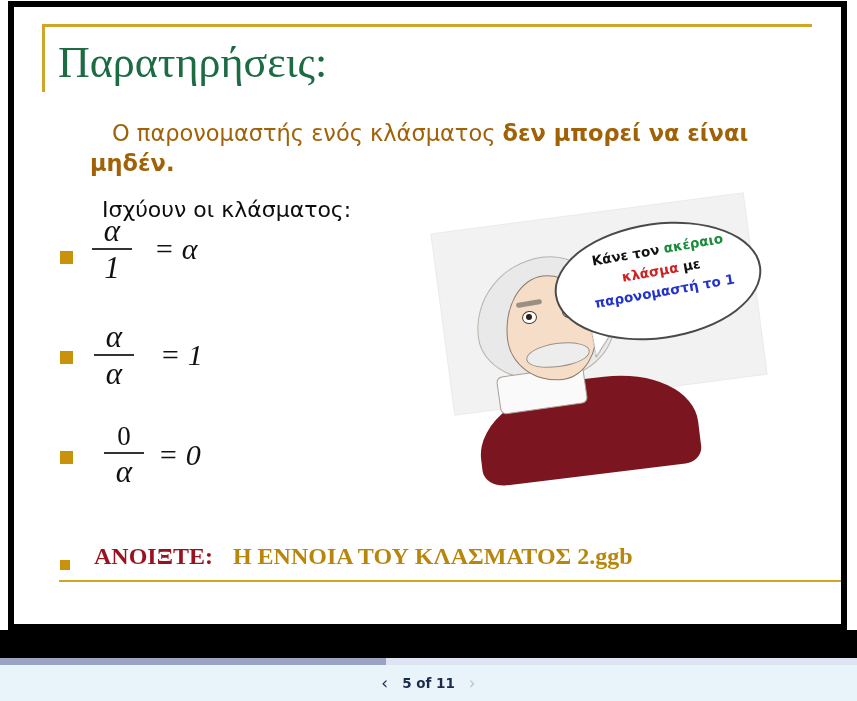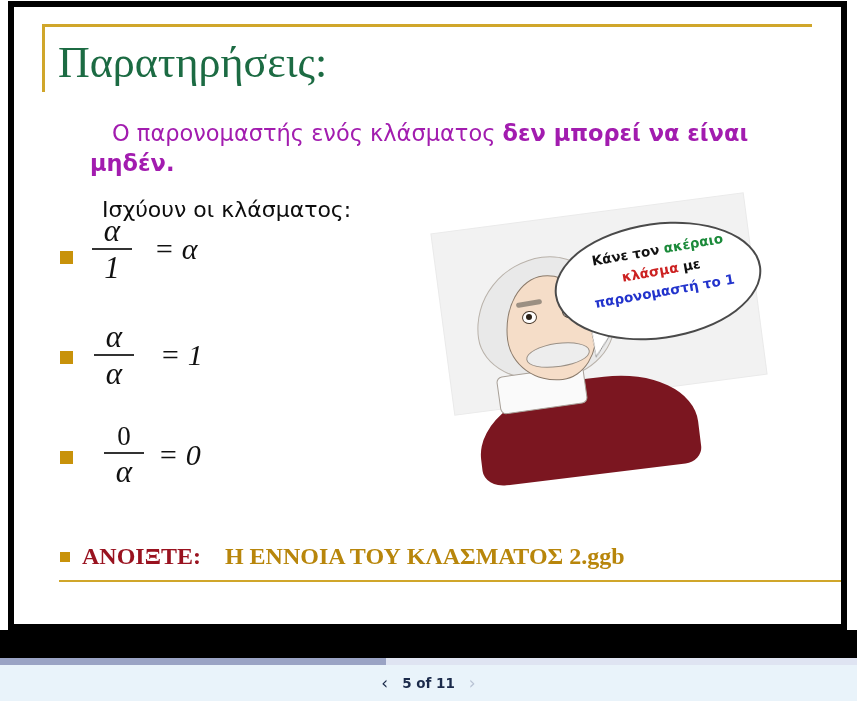--- a/index.html
+++ b/index.html
@@ -67,21 +67,21 @@
 
   
   .para-1 {
     position: absolute;
     left: 76px;
     top: 112px;
     width: 680px;
     font-family: "DejaVu Sans", "Liberation Sans", sans-serif;
     font-size: 22.5px;
     line-height: 1.32;
-    color: #a21caf;
+    color: #a16207;
   }
   .para-1 .lead { padding-left: 22px; }
   .para-1 .bold { font-weight: bold; }
 
   .para-2 {
     position: absolute;
     left: 88px;
     top: 190px;
     font-family: "DejaVu Sans", "Liberation Sans", sans-serif;
     font-size: 22px;
@@ -299,21 +299,22 @@
   .bt-red   { color: #cc2222; }
   .bt-blue  { color: #2233cc; }
 
   
   .link-row {
     position: absolute;
     left: 46px;
     top: 536px;
     width: 760px;
     display: flex;
-    align-items: center;
+    align-items: flex-end;
+    gap: 12px;
   }
   .link-bullet {
     width: 10px;
     height: 10px;
     background: #c8920a;
     margin-right: 12px;
     flex: 0 0 auto;
   }
   .link-text {
     font-family: "Liberation Serif", "DejaVu Serif", serif;
@@ -466,21 +467,21 @@
           <span>Κάνε τον </span><span class="bt-green">ακέραιο</span><br>
           <span class="bt-red">κλάσμα</span><span> με</span><br>
           <span class="bt-blue">παρονομαστή το 1</span>
         </div>
       </div>
     </div>
 
     <div class="link-row">
       <span class="link-bullet"></span>
       <span class="link-text link-open">ΑΝΟΙΞΤΕ:</span>
-      <span class="link-text link-file" style="margin-left:24px;">Η ΕΝΝΟΙΑ ΤΟΥ ΚΛΑΣΜΑΤΟΣ 2.ggb</span>
+      <span class="link-text link-file" style="margin-left:8px;">Η ΕΝΝΟΙΑ ΤΟΥ ΚΛΑΣΜΑΤΟΣ 2.ggb</span>
     </div>
 
     <div class="bottom-rule"></div>
 
   </div>
 
   <div class="black-band"></div>
 
   <div class="progress-track">
     <div class="progress-fill" style="width: 45%;"></div>

